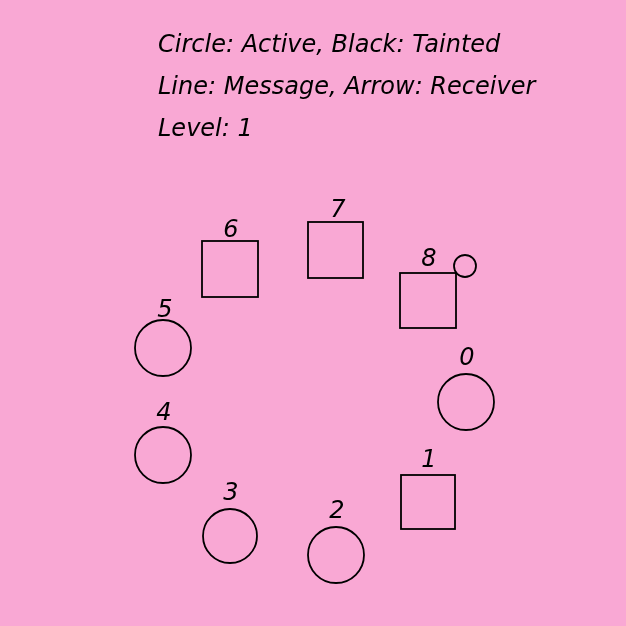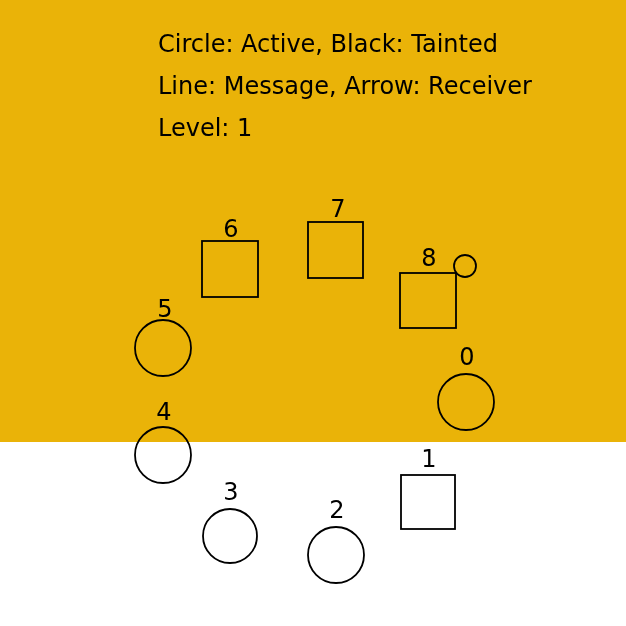--- a/index.html
+++ b/index.html
@@ -6,22 +6,23 @@
     margin: 0;
     padding: 0;
     width: 626px;
     height: 626px;
     background: #ffffff;
     overflow: hidden;
   }
   .canvas {
     position: relative;
     width: 626px;
-    height: 442px;
-    background: #eab308;
+    height: 626px;
+    background: #f9a8d4;
+    font-style: italic;
   }
   svg text {
     font-family: "DejaVu Sans", "Liberation Sans", sans-serif;
     fill: #000000;
   }
   text.legend-line {
     font-size: 24px;
   }
   text.node-label {
     font-size: 24px;

